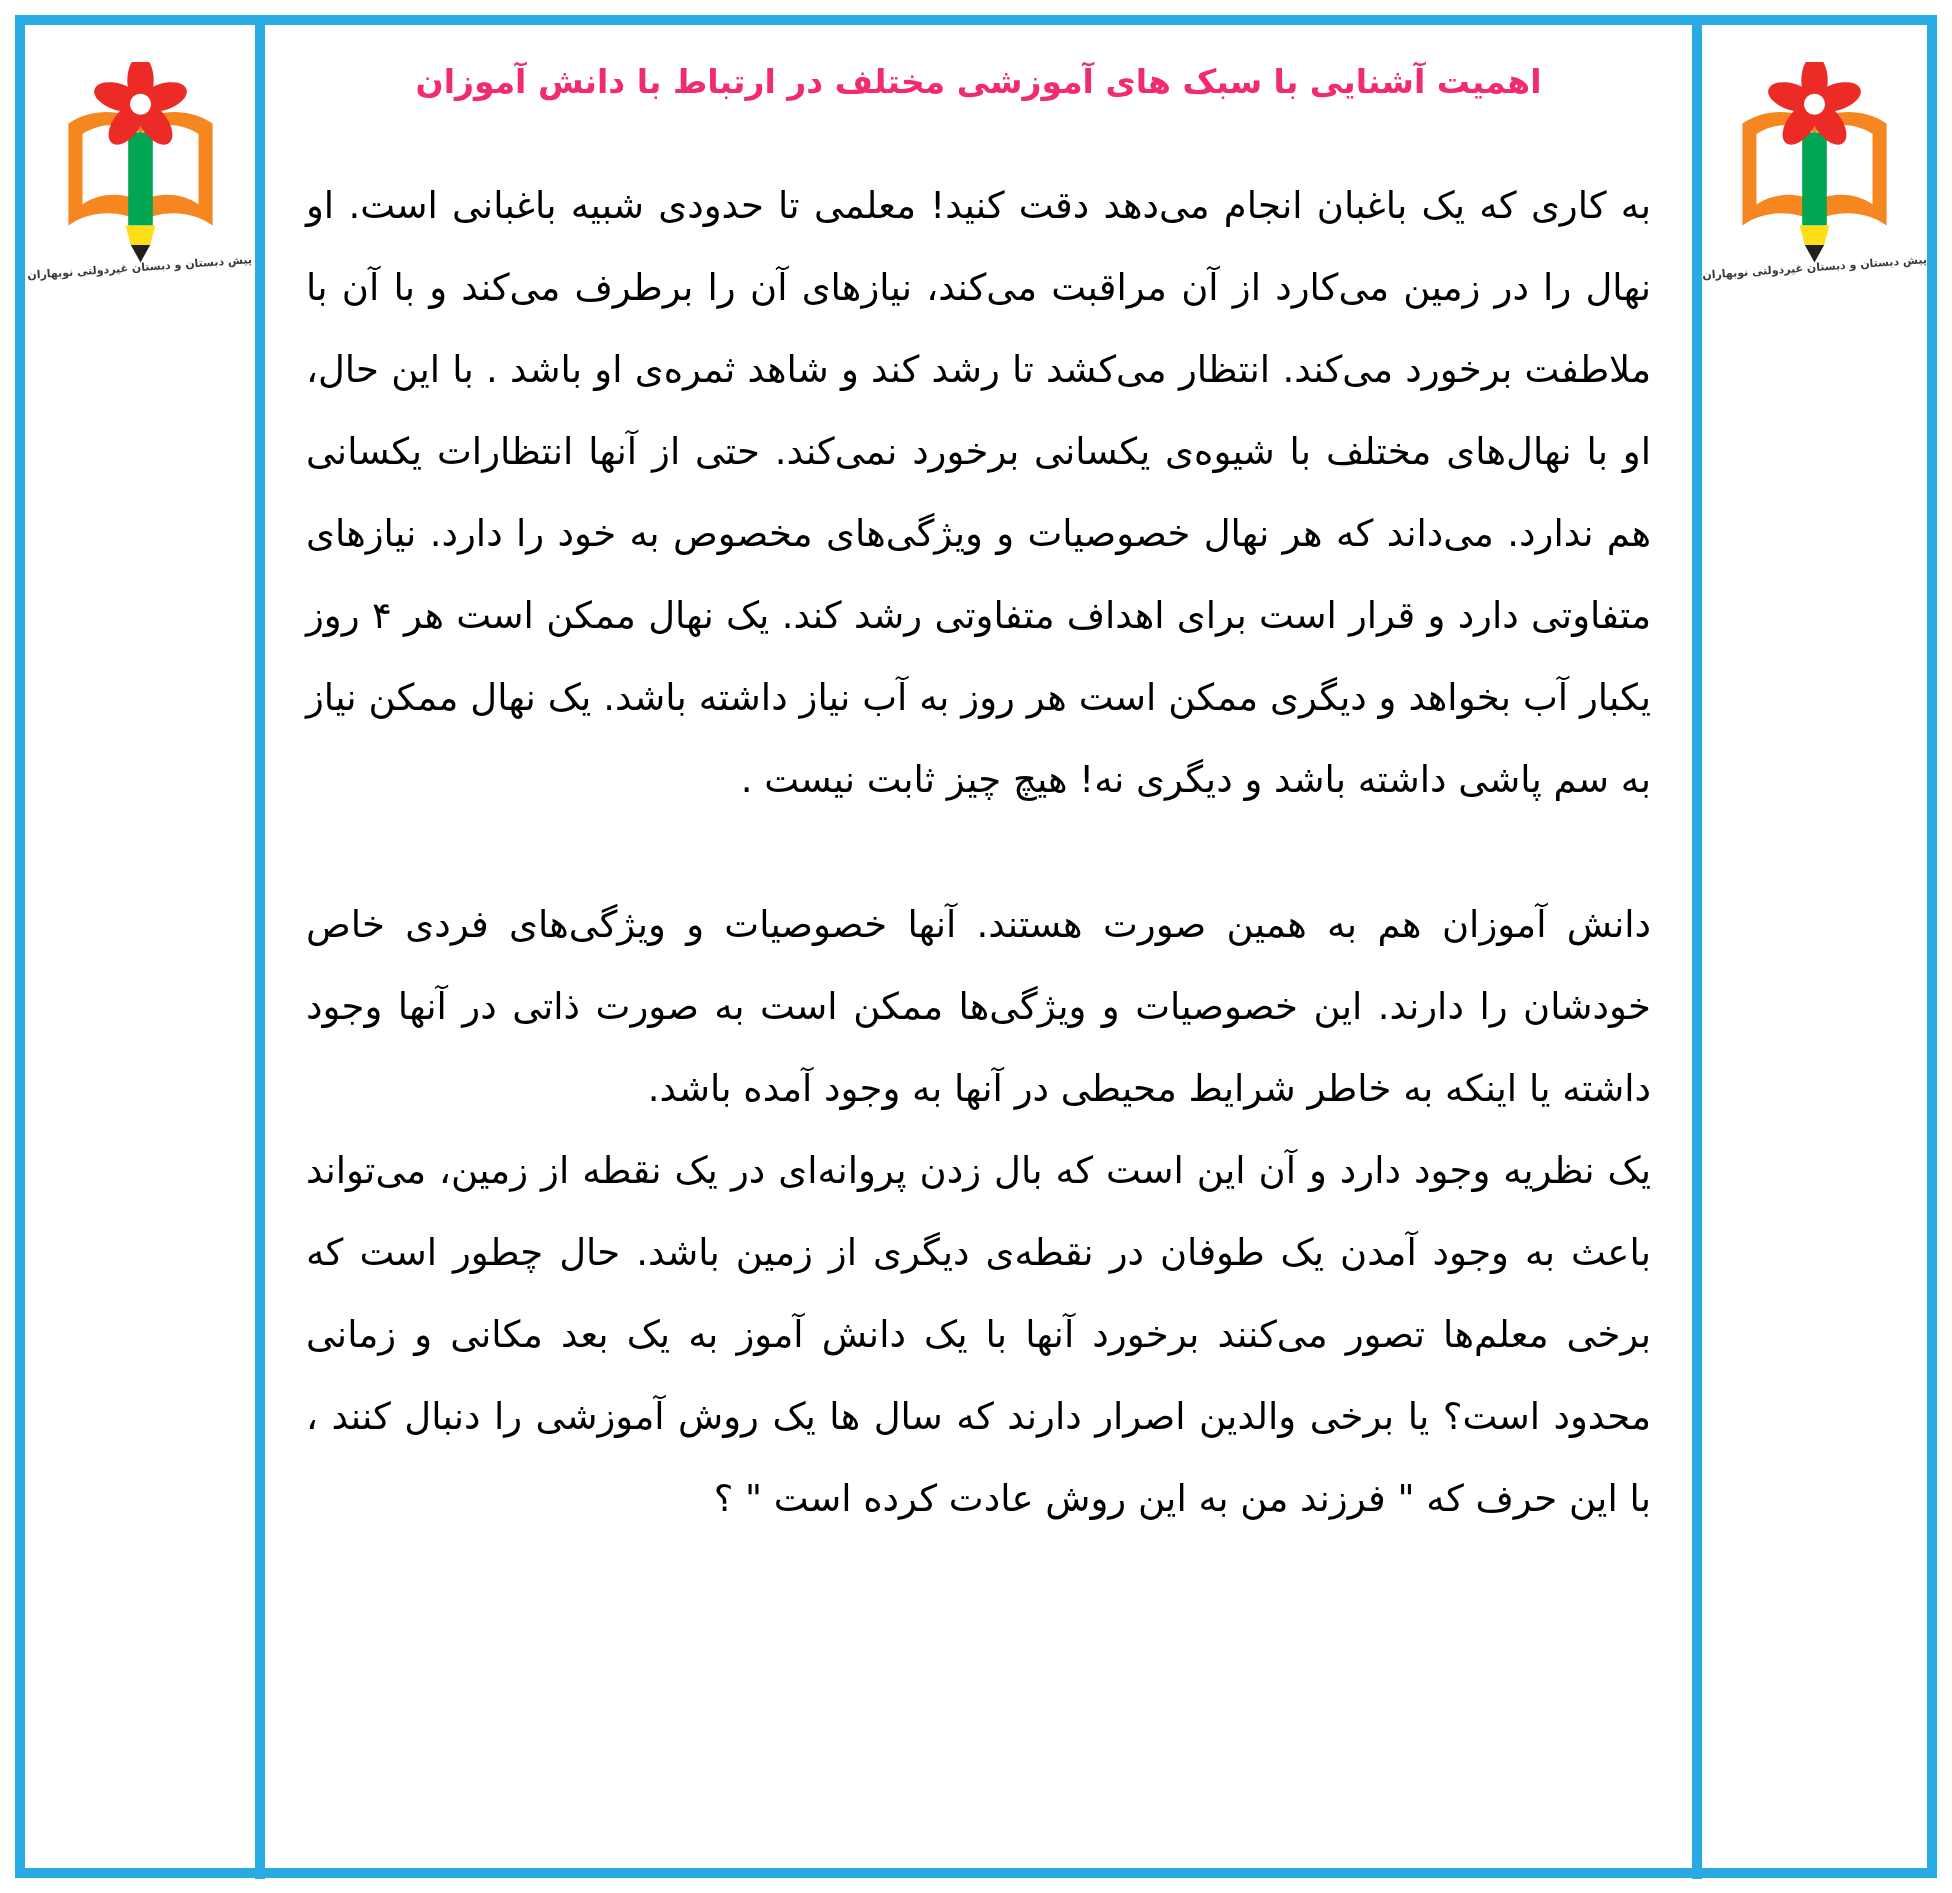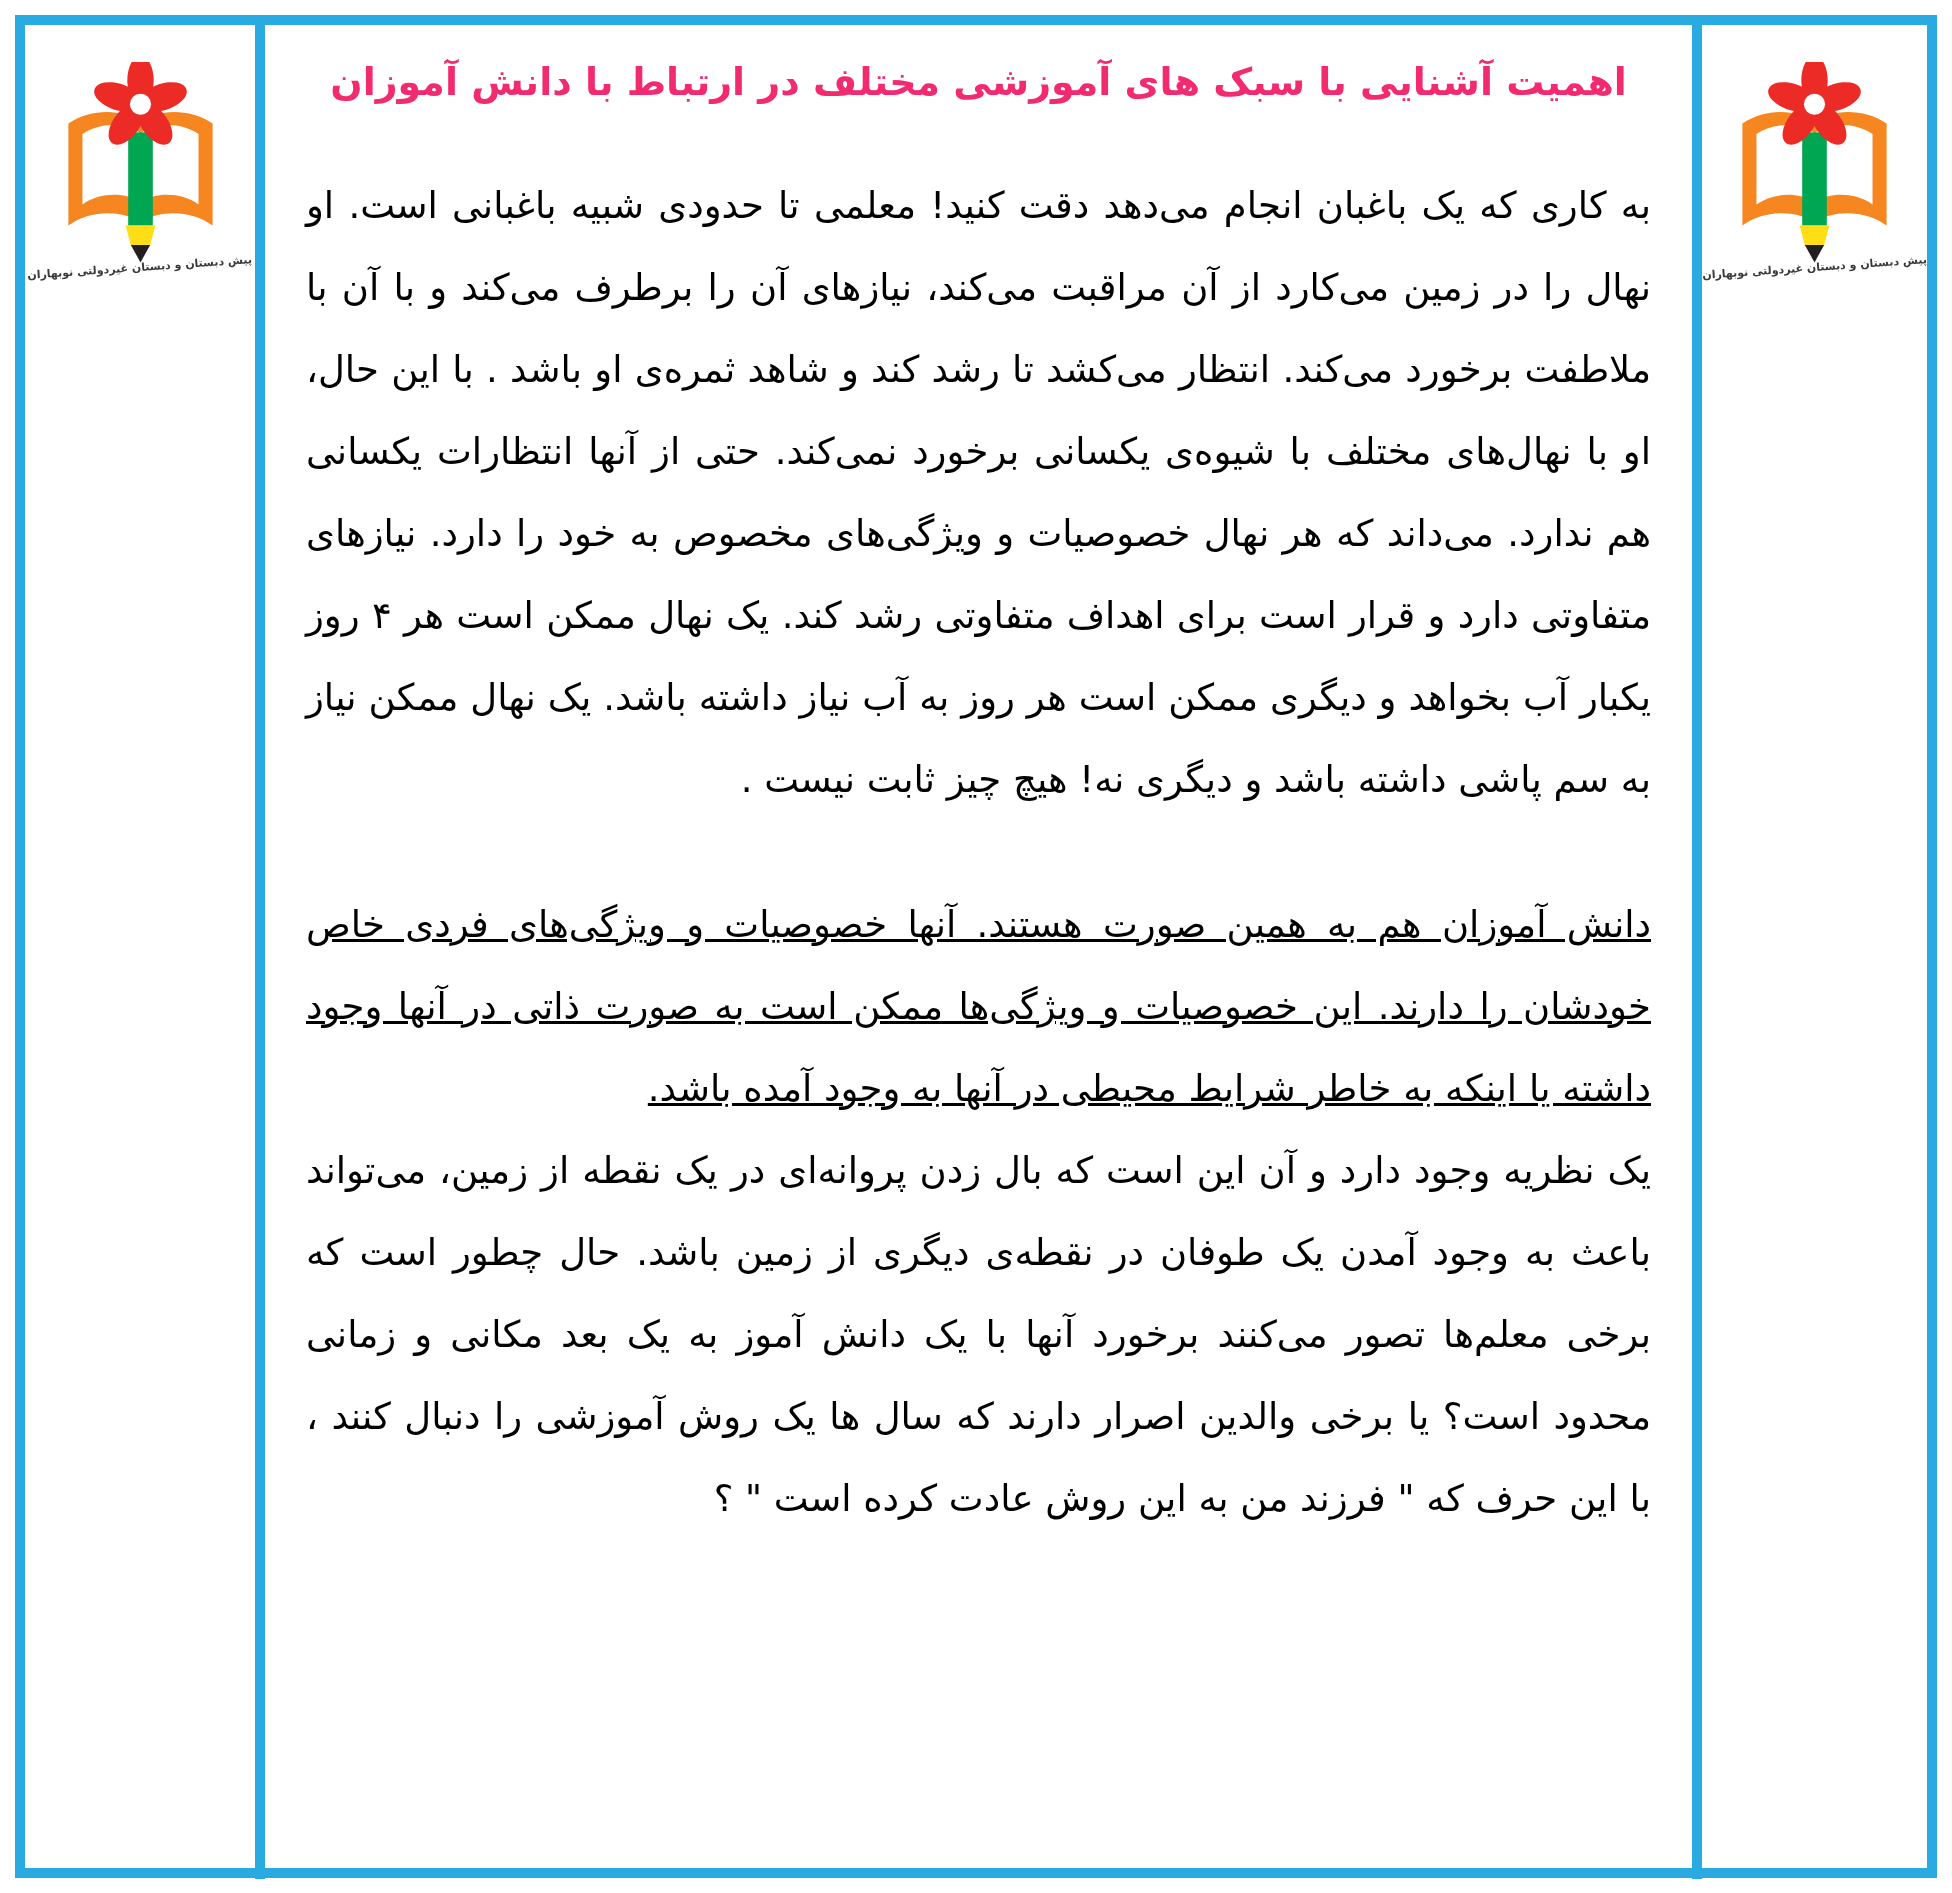--- a/index.html
+++ b/index.html
@@ -24,26 +24,26 @@
     margin-top:-5.1px;font-size:11px;font-weight:bold;color:#3a3a3a;
     transform:rotate(-4deg);white-space:nowrap;letter-spacing:0.4px;
   }
 
   .center-col{
     position:absolute;left:265px;top:25.6px;width:1427px;height:1841px;
     box-sizing:border-box;padding:22px 41px 0 41px;direction:rtl;
   }
   h1.title{
     margin:0 0 49px 0;text-align:center;
-    font-size:38px;line-height:68px;font-weight:bold;
+    font-size:33px;line-height:68px;font-weight:bold;
     color:var(--title,#F22A70);
   }
   .content{font-size:37px;line-height:82px;color:#000;}
   .para{margin:0 0 63px 0;text-align:justify;}
-  .para.no-gap{margin-bottom:0;text-decoration:underline;}
+  .para.no-gap{margin-bottom:0;}
   .red-sentence{
     color:var(--red,#E8120F);
     text-decoration:underline;
     text-decoration-color:var(--red,#E8120F);
     text-decoration-thickness:5.1px;
     text-underline-offset:15.3px;
   }
 </style>
 </head>
 <body>

